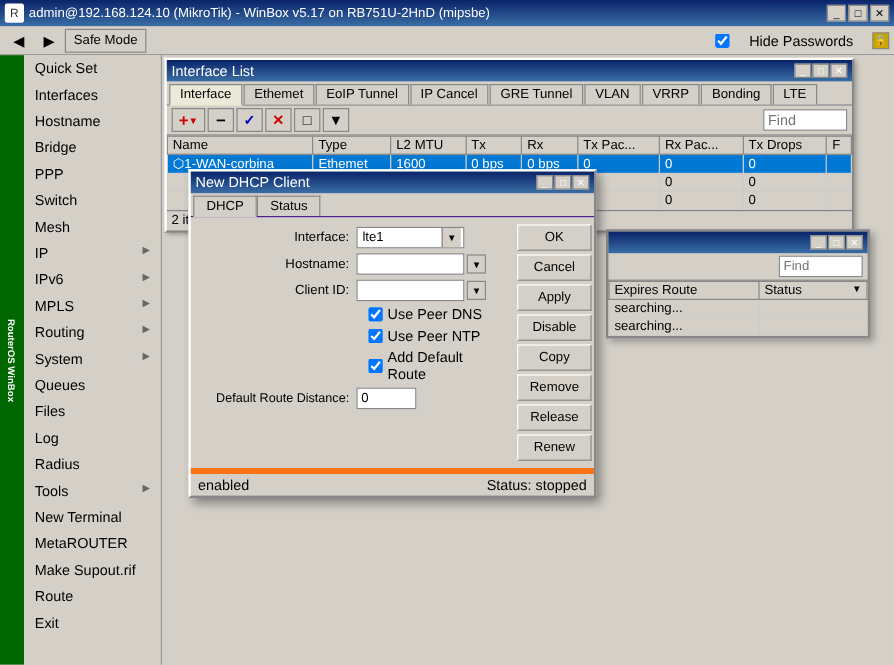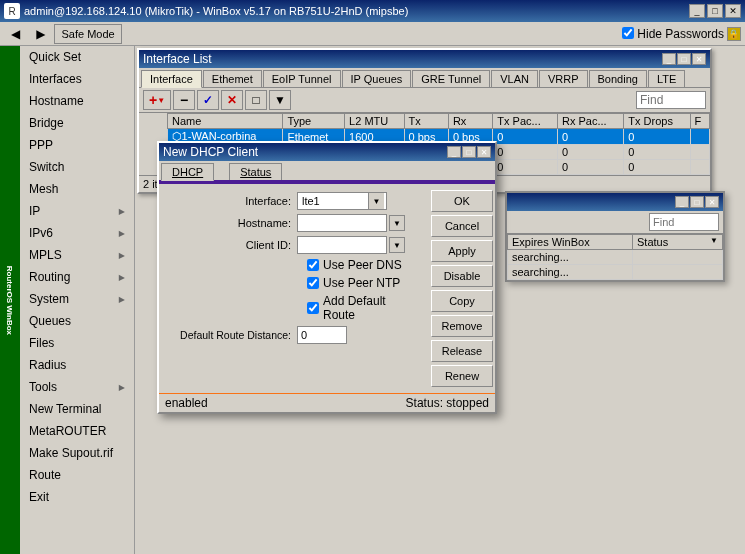--- a/index.html
+++ b/index.html
@@ -26,21 +26,21 @@
       background: #d4d0c8;
       border-bottom: 1px solid #999;
       height: 24px;
       display: flex;
       align-items: center;
       padding: 0 4px;
       gap: 2px;
     }
     .menu-btn { height: 20px; padding: 0 6px; background: #d4d0c8; border: 1px solid transparent; font-size: 11px; cursor: pointer; display: flex; align-items: center; gap: 2px; }
     .safe-mode { border: 1px solid #888; background: #d4d0c8; }
-    .hide-passwords { display: flex; gap: 3px; margin-left: auto; font-size: 11px; }
+    .hide-passwords { display: flex; align-items: center; gap: 16px; margin-left: auto; font-size: 11px; }
     .lock-icon { width: 14px; height: 14px; background: #c8a800; border: 1px solid #888; display: flex; align-items: center; justify-content: center; font-size: 9px; }
 
     
     .main-layout { display: flex; height: calc(554px - 46px); }
 
     
     .sidebar {
       width: 135px;
       background: #d4d0c8;
       border-right: 1px solid #999;
@@ -63,21 +63,21 @@
       height: calc(554px - 46px);
       display: flex;
       align-items: center;
       justify-content: center;
     }
     .sidebar-items { margin-left: 20px; }
     .sidebar-item {
       padding: 3px 8px;
       cursor: pointer;
       display: flex;
-      align-items: center;
+      align-items: flex-start;
       justify-content: space-between;
       border: 1px solid transparent;
       color: #000;
     }
     .sidebar-arrow { font-size: 8px; color: #666; }
 
     
     .content-area { flex: 1; padding: 4px; position: relative; background: #d4d0c8; }
 
     
@@ -182,21 +182,21 @@
     .dialog-title {
       background: linear-gradient(to bottom, #0a246a, #3a6ea5);
       color: white;
       height: 18px;
       display: flex;
       align-items: center;
       padding: 0 4px;
       justify-content: space-between;
       font-size: 11px;
     }
-    .dialog-tabs { display: flex; padding: 2px 2px 0; gap: 15px; border-bottom: 4px solid #4c1d95; text-decoration: underline; }
+    .dialog-tabs { display: flex; padding: 2px 2px 0; gap: 0; border-bottom: 1px solid #4c1d95; }
     .dialog-tab { padding: 2px 10px; border: 1px solid #888; border-bottom: none; background: #d4d0c8; cursor: pointer; font-size: 11px; }
     .dialog-tab.active { background: #d4d0c8; border-bottom: 1px solid #d4d0c8; margin-bottom: -1px; }
 
     .dialog-body { display: flex; justify-content: space-between; }
     .dialog-form { padding: 8px; flex: 1; }
     .form-row { display: flex; align-items: center; margin-bottom: 4px; }
     .form-label { width: 130px; text-align: right; padding-right: 6px; font-size: 11px; }
     .form-input { height: 18px; border: 1px solid #888; background: white; padding: 0 3px; font-size: 11px; }
     .checkbox-row { display: flex; align-items: center; gap: 4px; margin-bottom: 4px; padding-left: 140px; }
     input[type="checkbox"] { width: 12px; height: 12px; }
@@ -211,21 +211,21 @@
       font-size: 11px;
       cursor: pointer;
       text-align: center;
       display: flex;
       align-items: center;
       justify-content: center;
     }
 
     .dialog-status {
       display: flex;
-      border-top: 1px solid #f97316;
+      border-top: 5px solid #f97316;
       padding: 2px 6px;
       justify-content: space-between;
       font-size: 11px;
     }
 
     
     .leases-window {
       position: absolute;
       background: #d4d0c8;
       border: 2px solid #888;
@@ -331,20 +331,23 @@
       </div>
       <div class="sidebar-item">
         <span>System</span>
         <span class="sidebar-arrow">▶</span>
       </div>
       <div class="sidebar-item">
         <span>Queues</span>
       </div>
       <div class="sidebar-item">
         <span>Files</span>
+      </div>
+      <div class="sidebar-item">
+        <span>Log</span>
       </div>
       <div class="sidebar-item">
         <span>Radius</span>
       </div>
       <div class="sidebar-item">
         <span>Tools</span>
         <span class="sidebar-arrow">▶</span>
       </div>
       <div class="sidebar-item">
         <span>New Terminal</span>
@@ -373,21 +376,21 @@
           <div class="wc-btn">_</div>
           <div class="wc-btn">□</div>
           <div class="wc-btn">✕</div>
         </div>
       </div>
 
       <div class="tab-bar">
         <div class="tab active">Interface</div>
         <div class="tab">Ethemet</div>
         <div class="tab">EoIP Tunnel</div>
-        <div class="tab">IP Queues</div>
+        <div class="tab">IP Cancel</div>
         <div class="tab">GRE Tunnel</div>
         <div class="tab">VLAN</div>
         <div class="tab">VRRP</div>
         <div class="tab">Bonding</div>
         <div class="tab">LTE</div>
       </div>
 
       <div class="toolbar">
         <div class="tool-btn red-plus" style="width:28px; display:flex; align-items:center;">
           <span style="color:#cc0000; font-size:14px; font-weight:bold;">+</span>
@@ -404,21 +407,21 @@
         </div>
         <div class="tool-btn">
           <span>□</span>
         </div>
         <div class="tool-btn">
           <span>▼</span>
         </div>
         <input type="text" class="search-input" placeholder="Find" style="">
       </div>
 
-      <div style="overflow:auto; max-height:80px;padding-left:28px;">
+      <div style="overflow:auto; max-height:80px;">
         <table class="data-table">
           <thead>
             <tr>
               <th>Name</th>
               <th>Type</th>
               <th>L2 MTU</th>
               <th>Tx</th>
               <th>Rx</th>
               <th>Tx Pac...</th>
               <th>Rx Pac...</th>
@@ -555,21 +558,21 @@
           <div class="wc-btn">□</div>
           <div class="wc-btn">✕</div>
         </div>
       </div>
       <div style="padding:2px 4px; border-bottom:1px solid #888; display:flex; justify-content:flex-end;">
         <input type="text" style="width: 70px; height: 18px; border: 1px solid rgb(136, 136, 136); padding: 0px 3px; font-size: 11px;" placeholder="Find">
       </div>
       <table class="data-table" style="width:100%;">
         <thead>
           <tr>
-            <th>Expires WinBox</th>
+            <th>Expires Route</th>
             <th style="width:90px;">
               Status
               <span style="float:right; font-size:8px;">▼</span>
             </th>
           </tr>
         </thead>
         <tbody>
           <tr>
             <td>searching...</td>
             <td></td>

